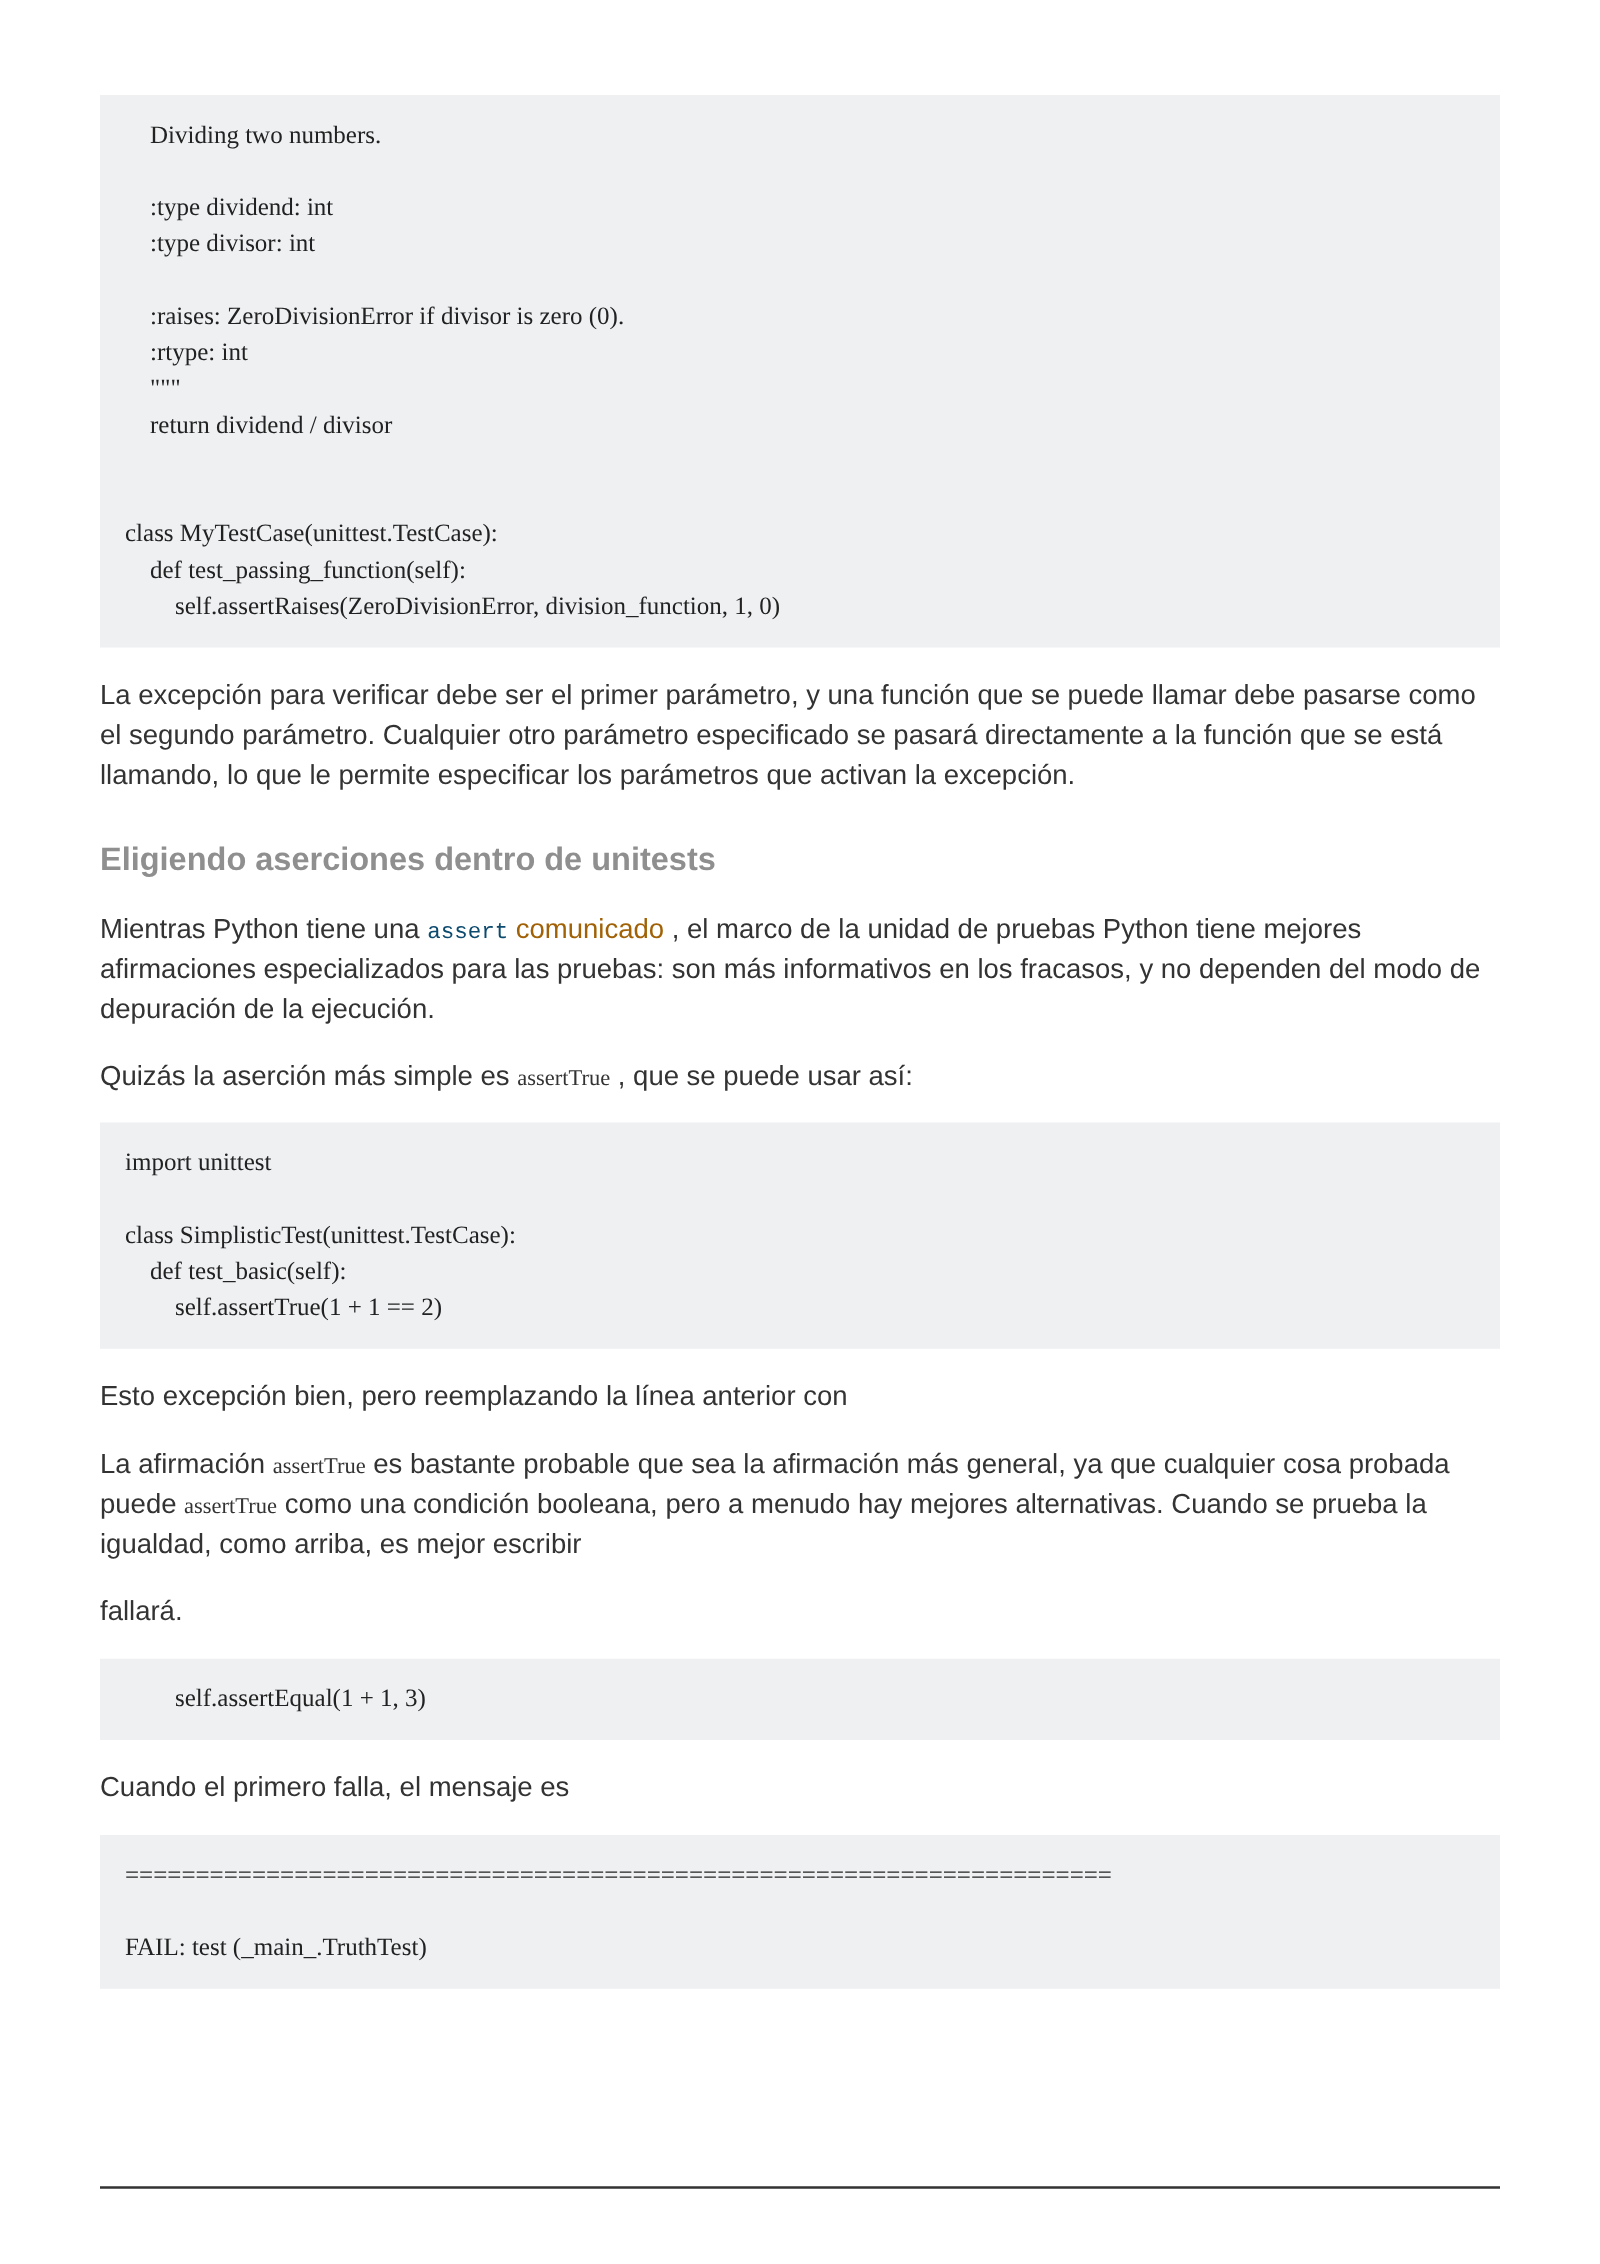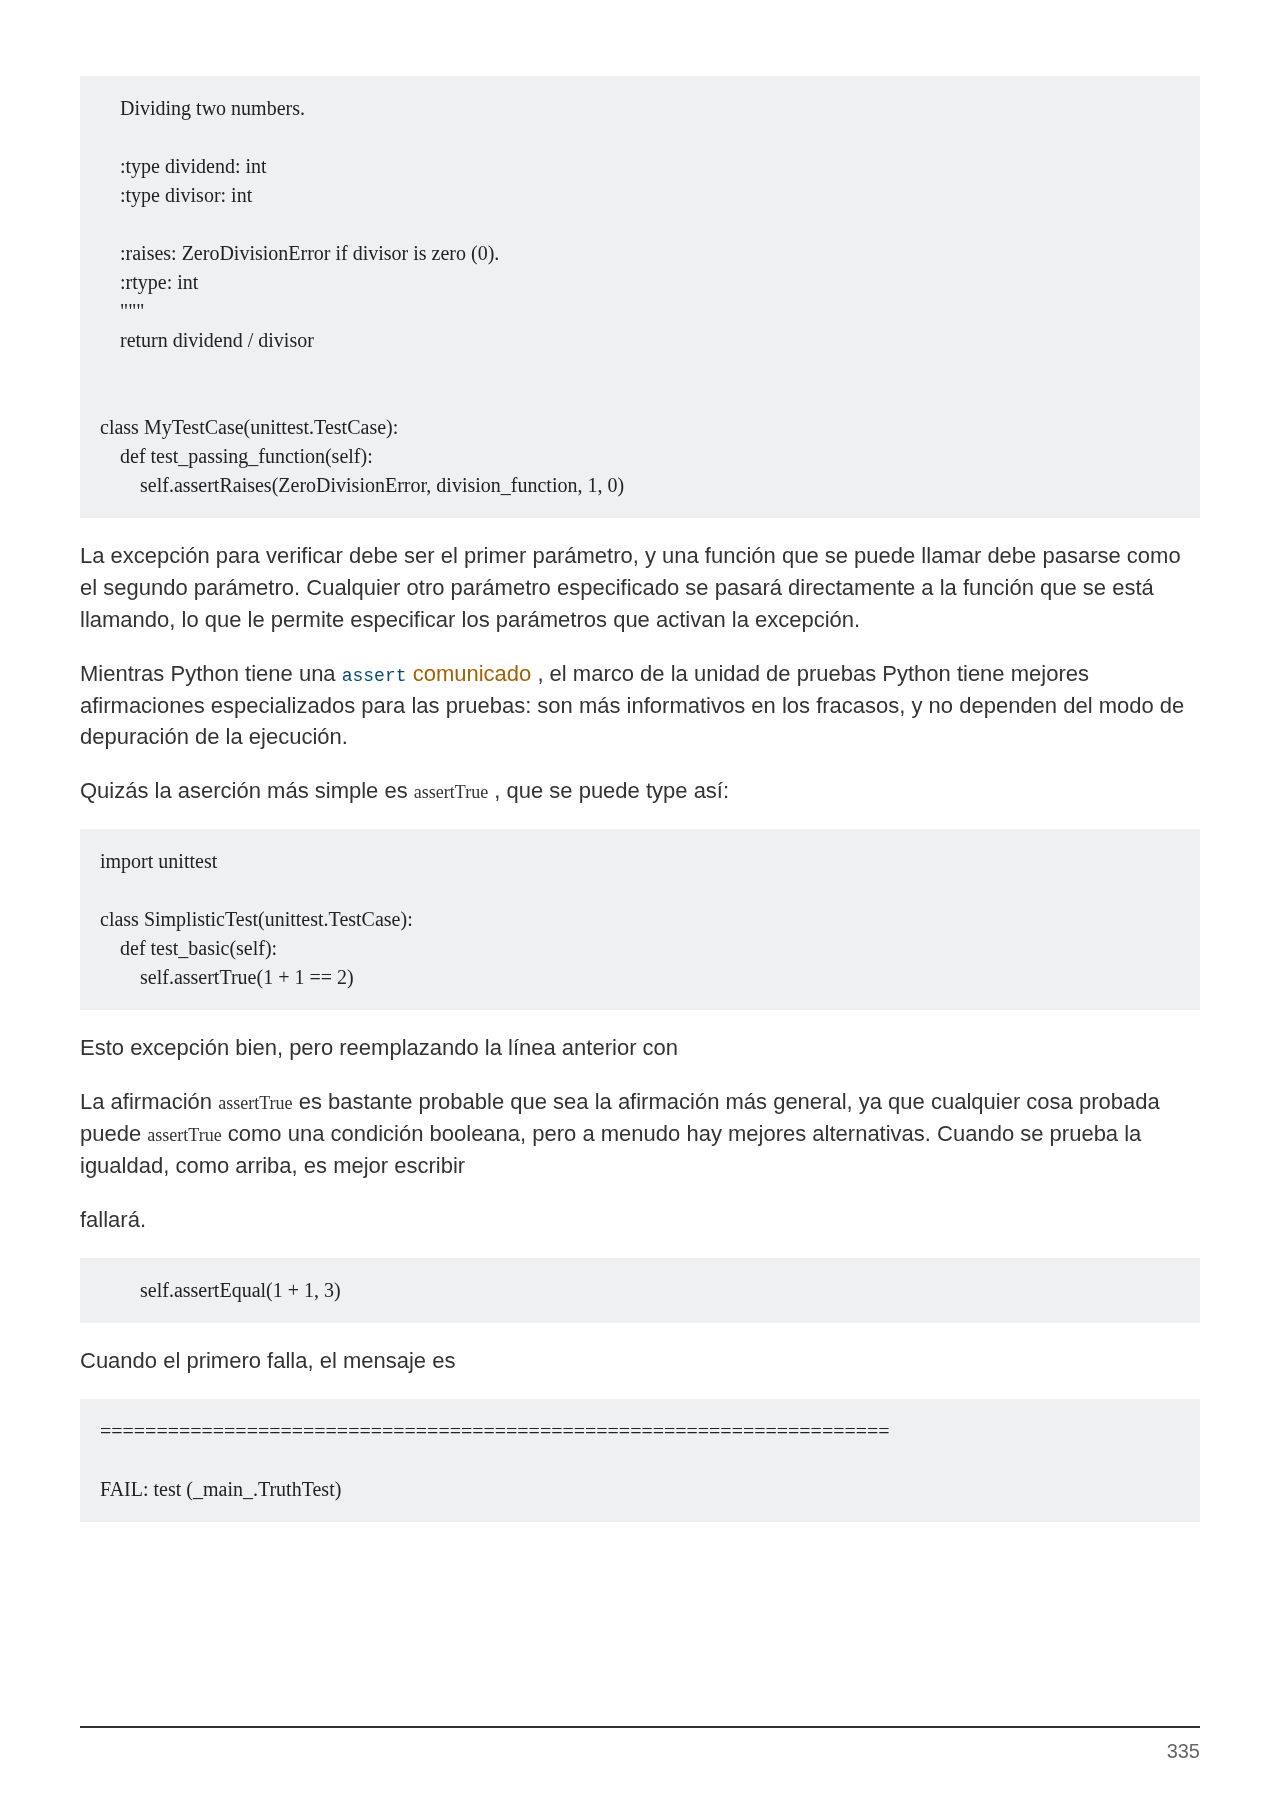--- a/index.html
+++ b/index.html
@@ -82,27 +82,28 @@
     """
     return dividend / divisor
 
 
 class MyTestCase(unittest.TestCase):
     def test_passing_function(self):
         self.assertRaises(ZeroDivisionError, division_function, 1, 0)</div>
 
   <p class="body-text">La excepción para verificar debe ser el primer parámetro, y una función que se puede llamar debe pasarse como el segundo parámetro. Cualquier otro parámetro especificado se pasará directamente a la función que se está llamando, lo que le permite especificar los parámetros que activan la excepción.</p>
 
+  <h2 class="section-heading">Eligiendo aserciones dentro de unitests</h2>
 
   <p class="body-text">
     <span>Mientras Python tiene una </span><span class="link-small">assert</span><span class="link"> comunicado</span><span> , el marco de la unidad de pruebas Python tiene mejores afirmaciones especializados para las pruebas: son más informativos en los fracasos, y no dependen del modo de depuración de la ejecución.</span>
   </p>
 
   <p class="body-text">
-    <span>Quizás la aserción más simple es </span><span class="inline-code">assertTrue</span><span> , que se puede type así:</span>
+    <span>Quizás la aserción más simple es </span><span class="inline-code">assertTrue</span><span> , que se puede usar así:</span>
   </p>
 
   <div class="code-block">import unittest
 
 class SimplisticTest(unittest.TestCase):
     def test_basic(self):
         self.assertTrue(1 + 1 == 2)</div>
 
   <p class="body-text">Esto excepción bien, pero reemplazando la línea anterior con</p>
 
@@ -116,16 +117,15 @@
   <div class="code-block">        self.assertEqual(1 + 1, 3)</div>
 
   <p class="body-text">Cuando el primero falla, el mensaje es</p>
 
   <div class="code-block">======================================================================
 
 FAIL: test (_main_.TruthTest)</div>
 
   <div class="footer">
     <hr class="footer-line">
-    <div class="page-number">335</div>
   </div>
 
 </div>
 
 </body></html>

